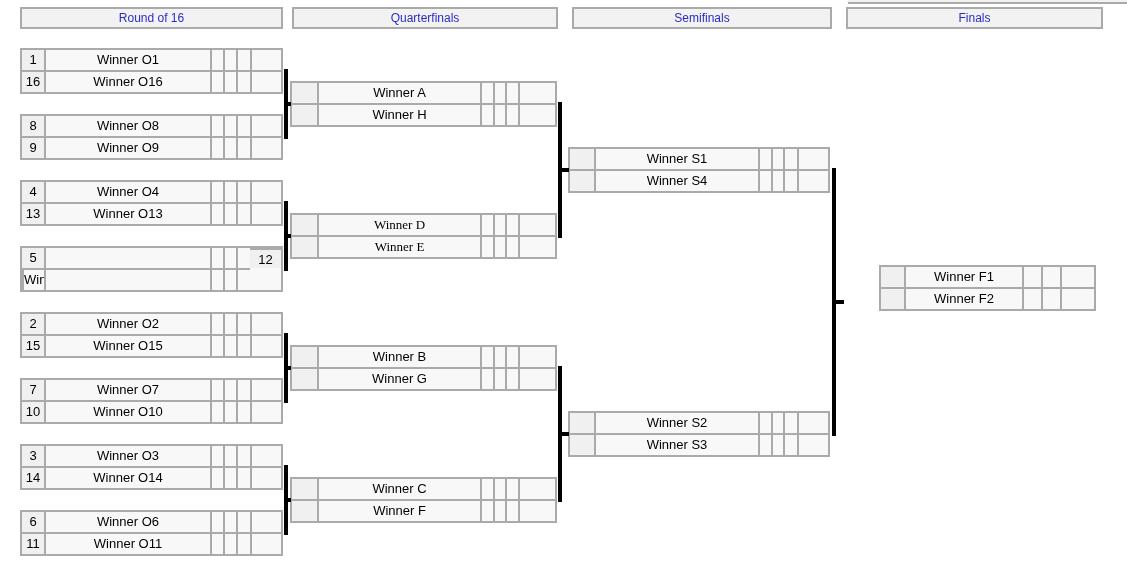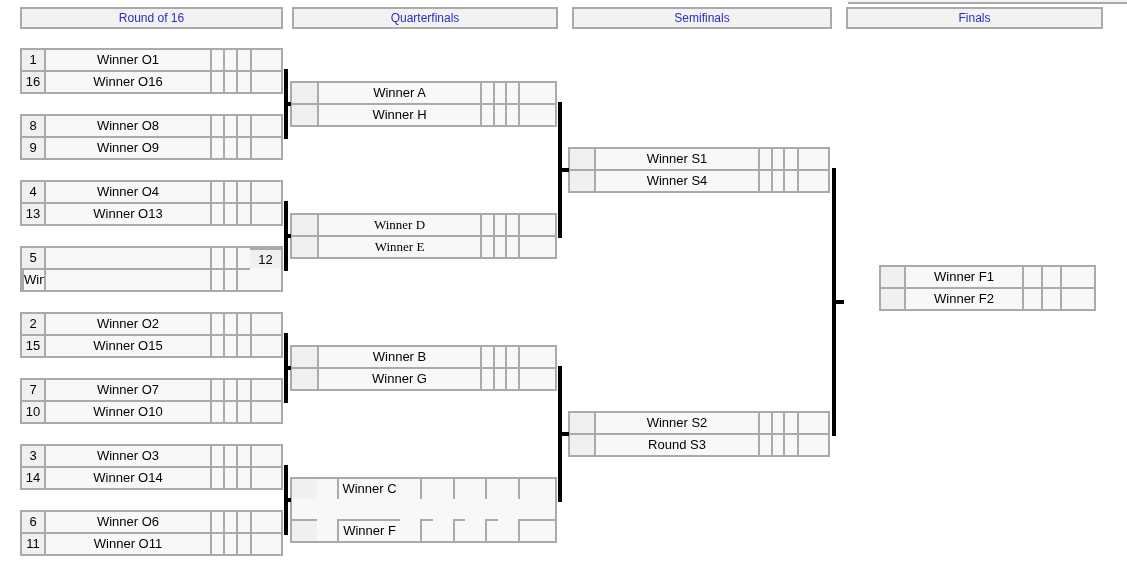--- a/index.html
+++ b/index.html
@@ -189,21 +189,21 @@
       <div class="cell bl"></div>
       <div class="cell bl"></div>
       <div class="cell bl"></div>
       <div class="cell seed r2"></div>
       <div class="cell bl r2">Winner G</div>
       <div class="cell bl r2"></div>
       <div class="cell bl r2"></div>
       <div class="cell bl r2"></div>
       <div class="cell bl r2"></div>
     </div>
-    <div class="match" style="left: 290px; top: 477px; width: 267px; grid-template-columns: 25px 1fr 13px 12px 13px 37px; gap: 20px;">
+    <div class="match" style="left: 290px; top: 477px; width: 267px; grid-template-columns: 25px 1fr 13px 12px 13px 37px;">
       <div class="cell seed"></div>
       <div class="cell bl">Winner C</div>
       <div class="cell bl"></div>
       <div class="cell bl"></div>
       <div class="cell bl"></div>
       <div class="cell bl"></div>
       <div class="cell seed r2"></div>
       <div class="cell bl r2">Winner F</div>
       <div class="cell bl r2"></div>
       <div class="cell bl r2"></div>
@@ -225,21 +225,21 @@
       <div class="cell bl r2"></div>
     </div>
     <div class="match" style="left: 568px; top: 411px; width: 262px; grid-template-columns: 24px 1fr 13px 12px 14px 31px;">
       <div class="cell seed"></div>
       <div class="cell bl">Winner S2</div>
       <div class="cell bl"></div>
       <div class="cell bl"></div>
       <div class="cell bl"></div>
       <div class="cell bl"></div>
       <div class="cell seed r2"></div>
-      <div class="cell bl r2">Round S3</div>
+      <div class="cell bl r2">Winner S3</div>
       <div class="cell bl r2"></div>
       <div class="cell bl r2"></div>
       <div class="cell bl r2"></div>
       <div class="cell bl r2"></div>
     </div>
     <div class="match" style="left: 843px; top: 265px; width: 217px; grid-template-columns: 23px 1fr 19px 19px 34px; margin-left: 36px;">
       <div class="cell seed"></div>
       <div class="cell bl">Winner F1</div>
       <div class="cell bl"></div>
       <div class="cell bl"></div>

